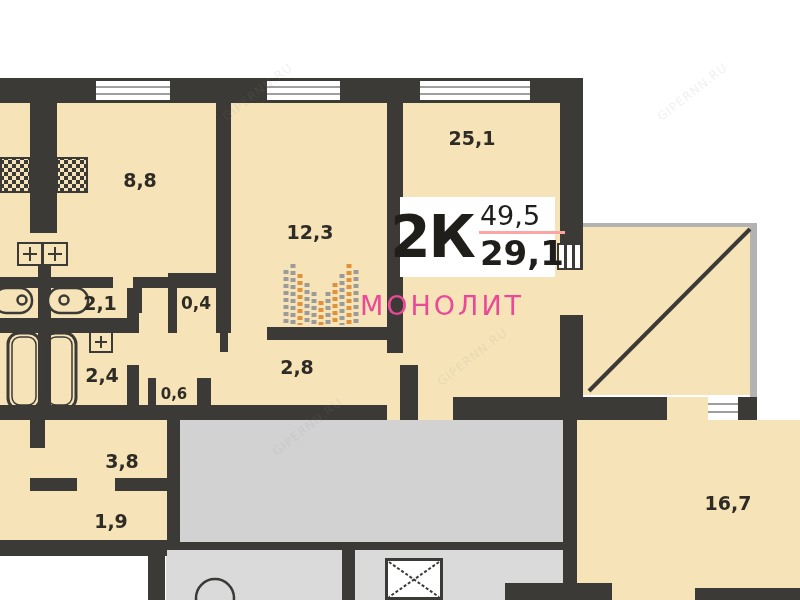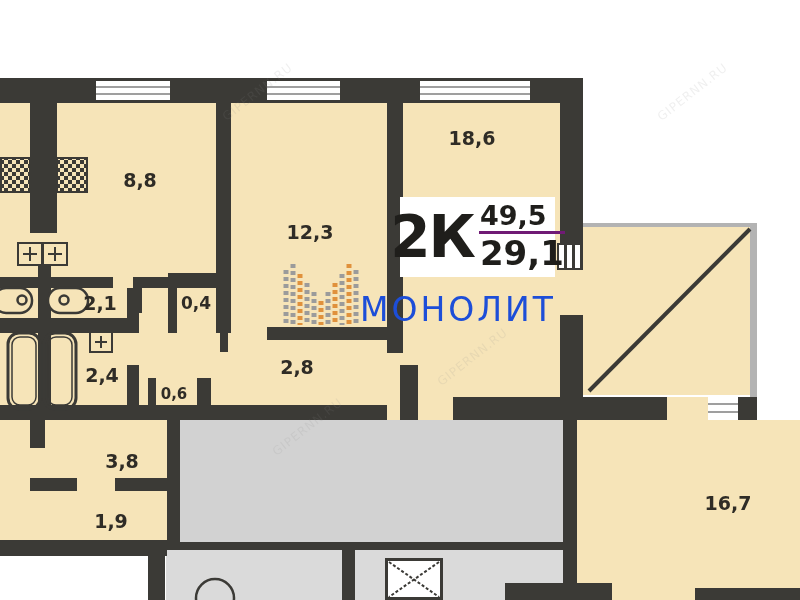--- a/index.html
+++ b/index.html
@@ -26,25 +26,25 @@
     font-weight:700;font-size:19px;color:#2f2c26;white-space:nowrap;
   }
   .rl.small{font-size:15px;}
   .rl.mid{font-size:17px;}
   .badge{
     position:absolute;left:400px;top:197px;width:155px;height:80px;
     background:#ffffff;display:flex;align-items:center;justify-content:center;
   }
   .badge .tp{font-size:58px;font-weight:700;color:#1f1e1b;letter-spacing:-2px;line-height:1;}
   .badge .frac{display:flex;flex-direction:column;margin-left:5px;}
-  .badge .frac .a{font-size:27px;font-weight:700;color:#1f1e1b;line-height:1.1;border-bottom:3px solid #701a75;padding:0 1px;}
+  .badge .frac .a{font-size:27px;font-weight:400;color:#1f1e1b;line-height:1.1;border-bottom:3px solid #fca5a5;padding:0 1px;}
   .badge .frac .b{font-size:34px;font-weight:700;color:#1f1e1b;line-height:1.15;padding:0 1px;}
   .wm-text{
-    position:absolute;left:360px;top:290px;font-size:33px;font-weight:500;
-    color:#1d4ed8;letter-spacing:3px;white-space:nowrap;
+    position:absolute;left:360px;top:290px;font-size:27px;font-weight:500;
+    color:#ec4899;letter-spacing:3px;white-space:nowrap;
   }
   .sitewm{
     position:absolute;font-size:12px;color:#8a8a8a;opacity:0.13;
     transform:rotate(-38deg);white-space:nowrap;letter-spacing:1px;
   }
   .liftbox{
     position:absolute;left:385px;top:558px;width:58px;height:42px;
     background:#ffffff;border:3px solid #3b3a36;box-sizing:border-box;
   }
   svg{position:absolute;left:0;top:0;pointer-events:none;}
@@ -178,21 +178,21 @@
 
   <div class="sitewm" style="left:215px;top:85px;">GIPERNN.RU</div>
   <div class="sitewm" style="left:650px;top:85px;">GIPERNN.RU</div>
   <div class="sitewm" style="left:265px;top:420px;">GIPERNN.RU</div>
   <div class="sitewm" style="left:430px;top:350px;">GIPERNN.RU</div>
 
   <div class="wm-text">МОНОЛИТ</div>
 
   <div class="rl" style="left:140px;top:180px;">8,8</div>
   <div class="rl" style="left:310px;top:232px;">12,3</div>
-  <div class="rl" style="left:472px;top:138px;">18,6</div>
+  <div class="rl" style="left:472px;top:138px;">25,1</div>
   <div class="rl" style="left:100px;top:303px;">2,1</div>
   <div class="rl mid" style="left:196px;top:303px;">0,4</div>
   <div class="rl" style="left:102px;top:375px;">2,4</div>
   <div class="rl small" style="left:174px;top:394px;">0,6</div>
   <div class="rl" style="left:297px;top:367px;">2,8</div>
   <div class="rl" style="left:110px;top:461px;margin-left:12px;">3,8</div>
   <div class="rl" style="left:111px;top:521px;">1,9</div>
   <div class="rl" style="left:728px;top:503px;">16,7</div>
 
   <div class="badge">

